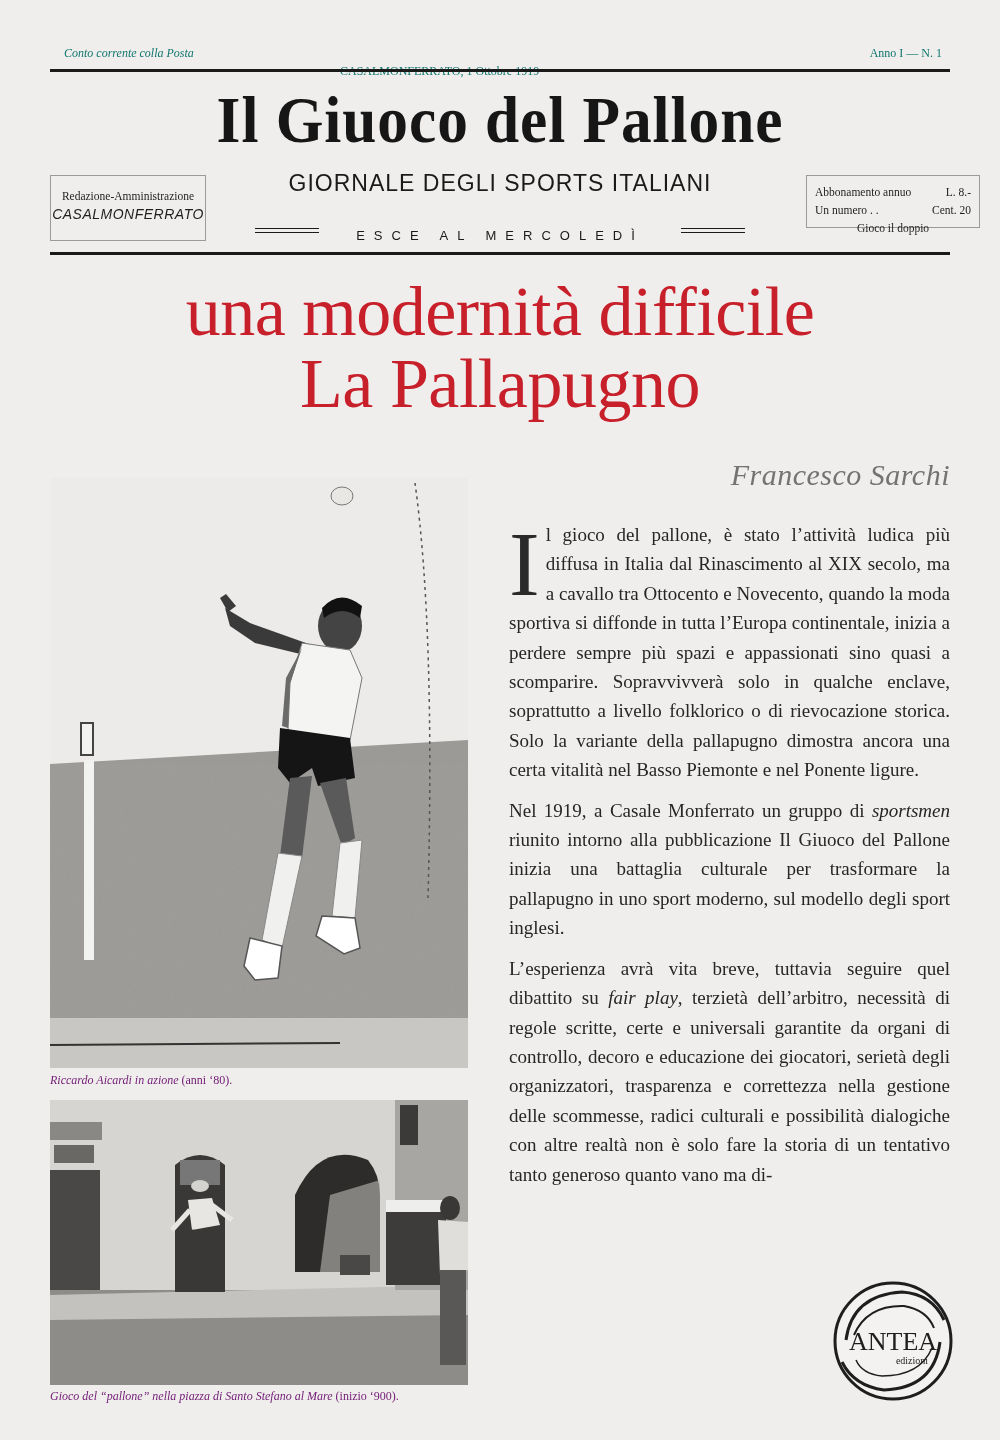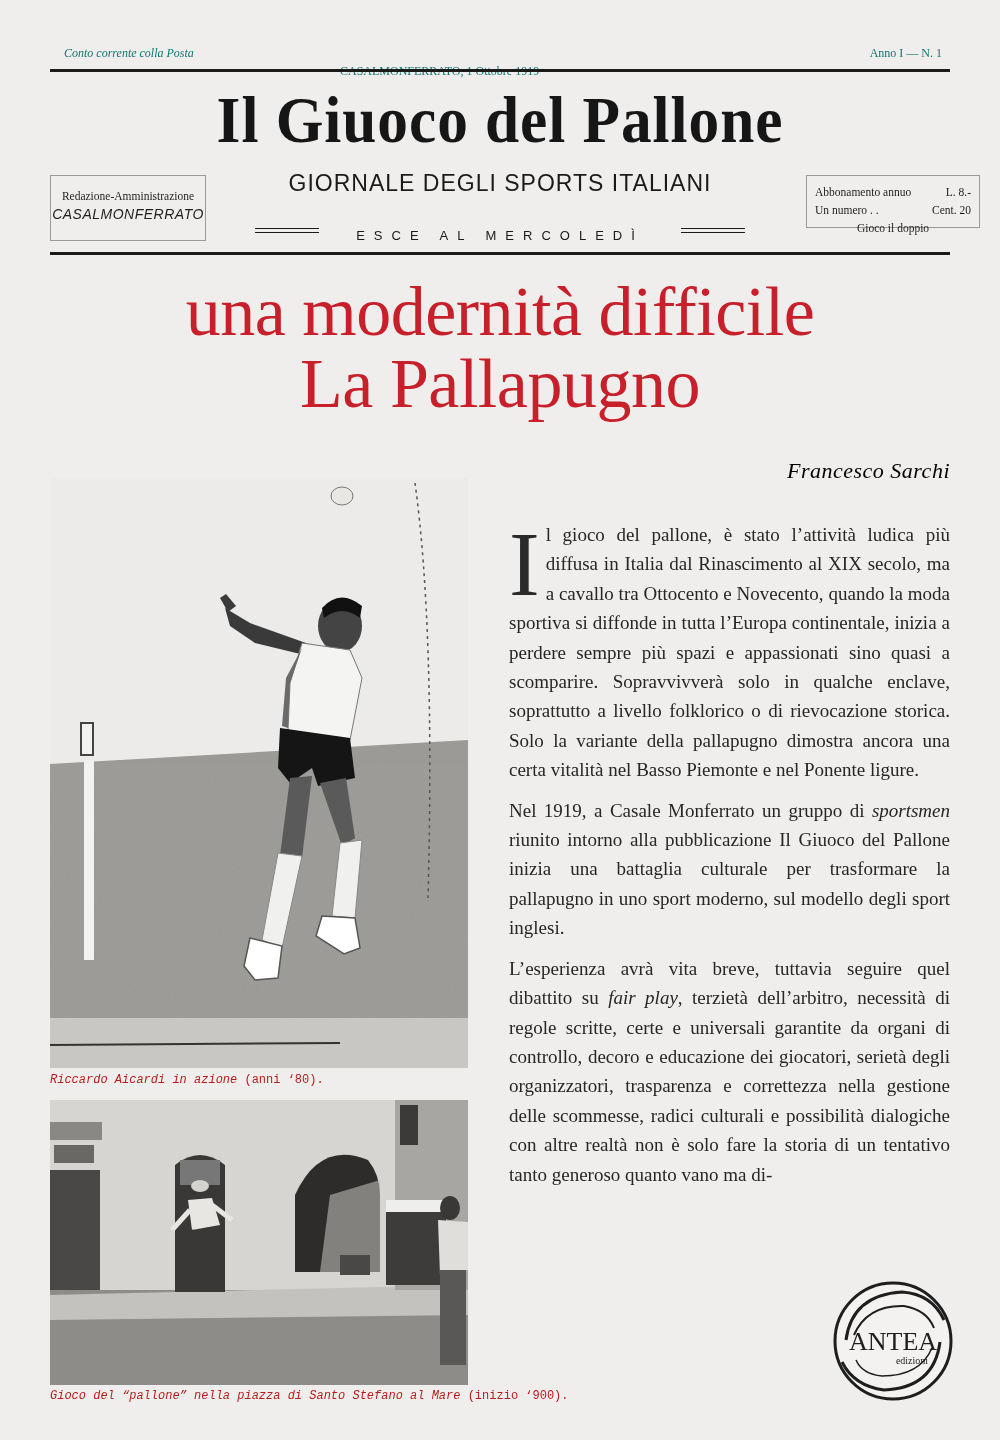--- a/index.html
+++ b/index.html
@@ -24,27 +24,27 @@
   .box.right { top: 175px; left: 774px; width: 174px; height: 53px; padding-top: 7px; font-size: 11.5px; line-height: 18px; margin-left: 32px; }
   .box.right .rl { display: flex; justify-content: space-between; padding: 0 8px; }
 
   .subtitle { position: absolute; top: 170px; left: 255px; width: 490px; text-align: center; font-family: Liberation Sans, sans-serif; font-size: 23px; letter-spacing: 1px; color: #1a1a1a; }
   .weekly { position: absolute; top: 228px; left: 255px; width: 490px; display: flex; align-items: flex-start; justify-content: space-between; }
   .weekly .dbl { width: 64px; height: 5px; border-top: 1.5px solid #1a1a1a; border-bottom: 1.5px solid #1a1a1a; }
   .weekly .txt { font-family: "Liberation Sans", sans-serif; font-size: 13px; letter-spacing: 9px; color: #1a1a1a; }
 
   
   .headline { position: absolute; top: 276px; left: 0; width: 1000px; text-align: center; font-family: "Liberation Serif", serif; color: #c8202a; font-size: 70px; line-height: 72px; letter-spacing: -0.5px; }
-  .byline { position: absolute; top: 458px; right: 50px; font-family: "Liberation Serif", serif; font-style: italic; font-size: 22px; color: #000000; letter-spacing: 0.5px; }
+  .byline { position: absolute; top: 458px; right: 50px; font-family: "Liberation Serif", serif; font-style: italic; font-size: 30px; color: #737373; letter-spacing: 0.5px; }
 
   
   .photo { position: absolute; overflow: hidden; }
   .photo1 { top: 478px; left: 50px; width: 418px; height: 590px; background: #ecebe9; }
   .photo2 { top: 1100px; left: 50px; width: 418px; height: 285px; background: linear-gradient(180deg, #c9c7c3 0%, #b4b2ae 55%, #8c8a86 75%, #7a7874 100%); }
-  .caption { position: absolute; left: 50px; font-size: 12px; color: #b91c1c; font-family: Liberation Mono, monospace; }
+  .caption { position: absolute; left: 50px; font-size: 12px; color: #701a75; font-family: Liberation Serif, serif; }
   .caption i { font-style: italic; }
   .cap1 { top: 1073px; }
   .cap2 { top: 1389px; }
 
   
   .article { position: absolute; top: 520px; left: 509px; width: 441px; font-family: "Liberation Serif", serif; font-size: 19px; line-height: 29.4px; color: #262626; text-align: justify; hyphens: manual; }
   .article p { margin-bottom: 11px; }
   .dropcap { float: left; font-size: 92px; line-height: 72px; padding: 6px 6px 0 0; margin-top: 2px; color: #2a2a2a; }
   .narrow { width: 300px; text-align: justify; }
   .narrow.last { text-align: left; }

